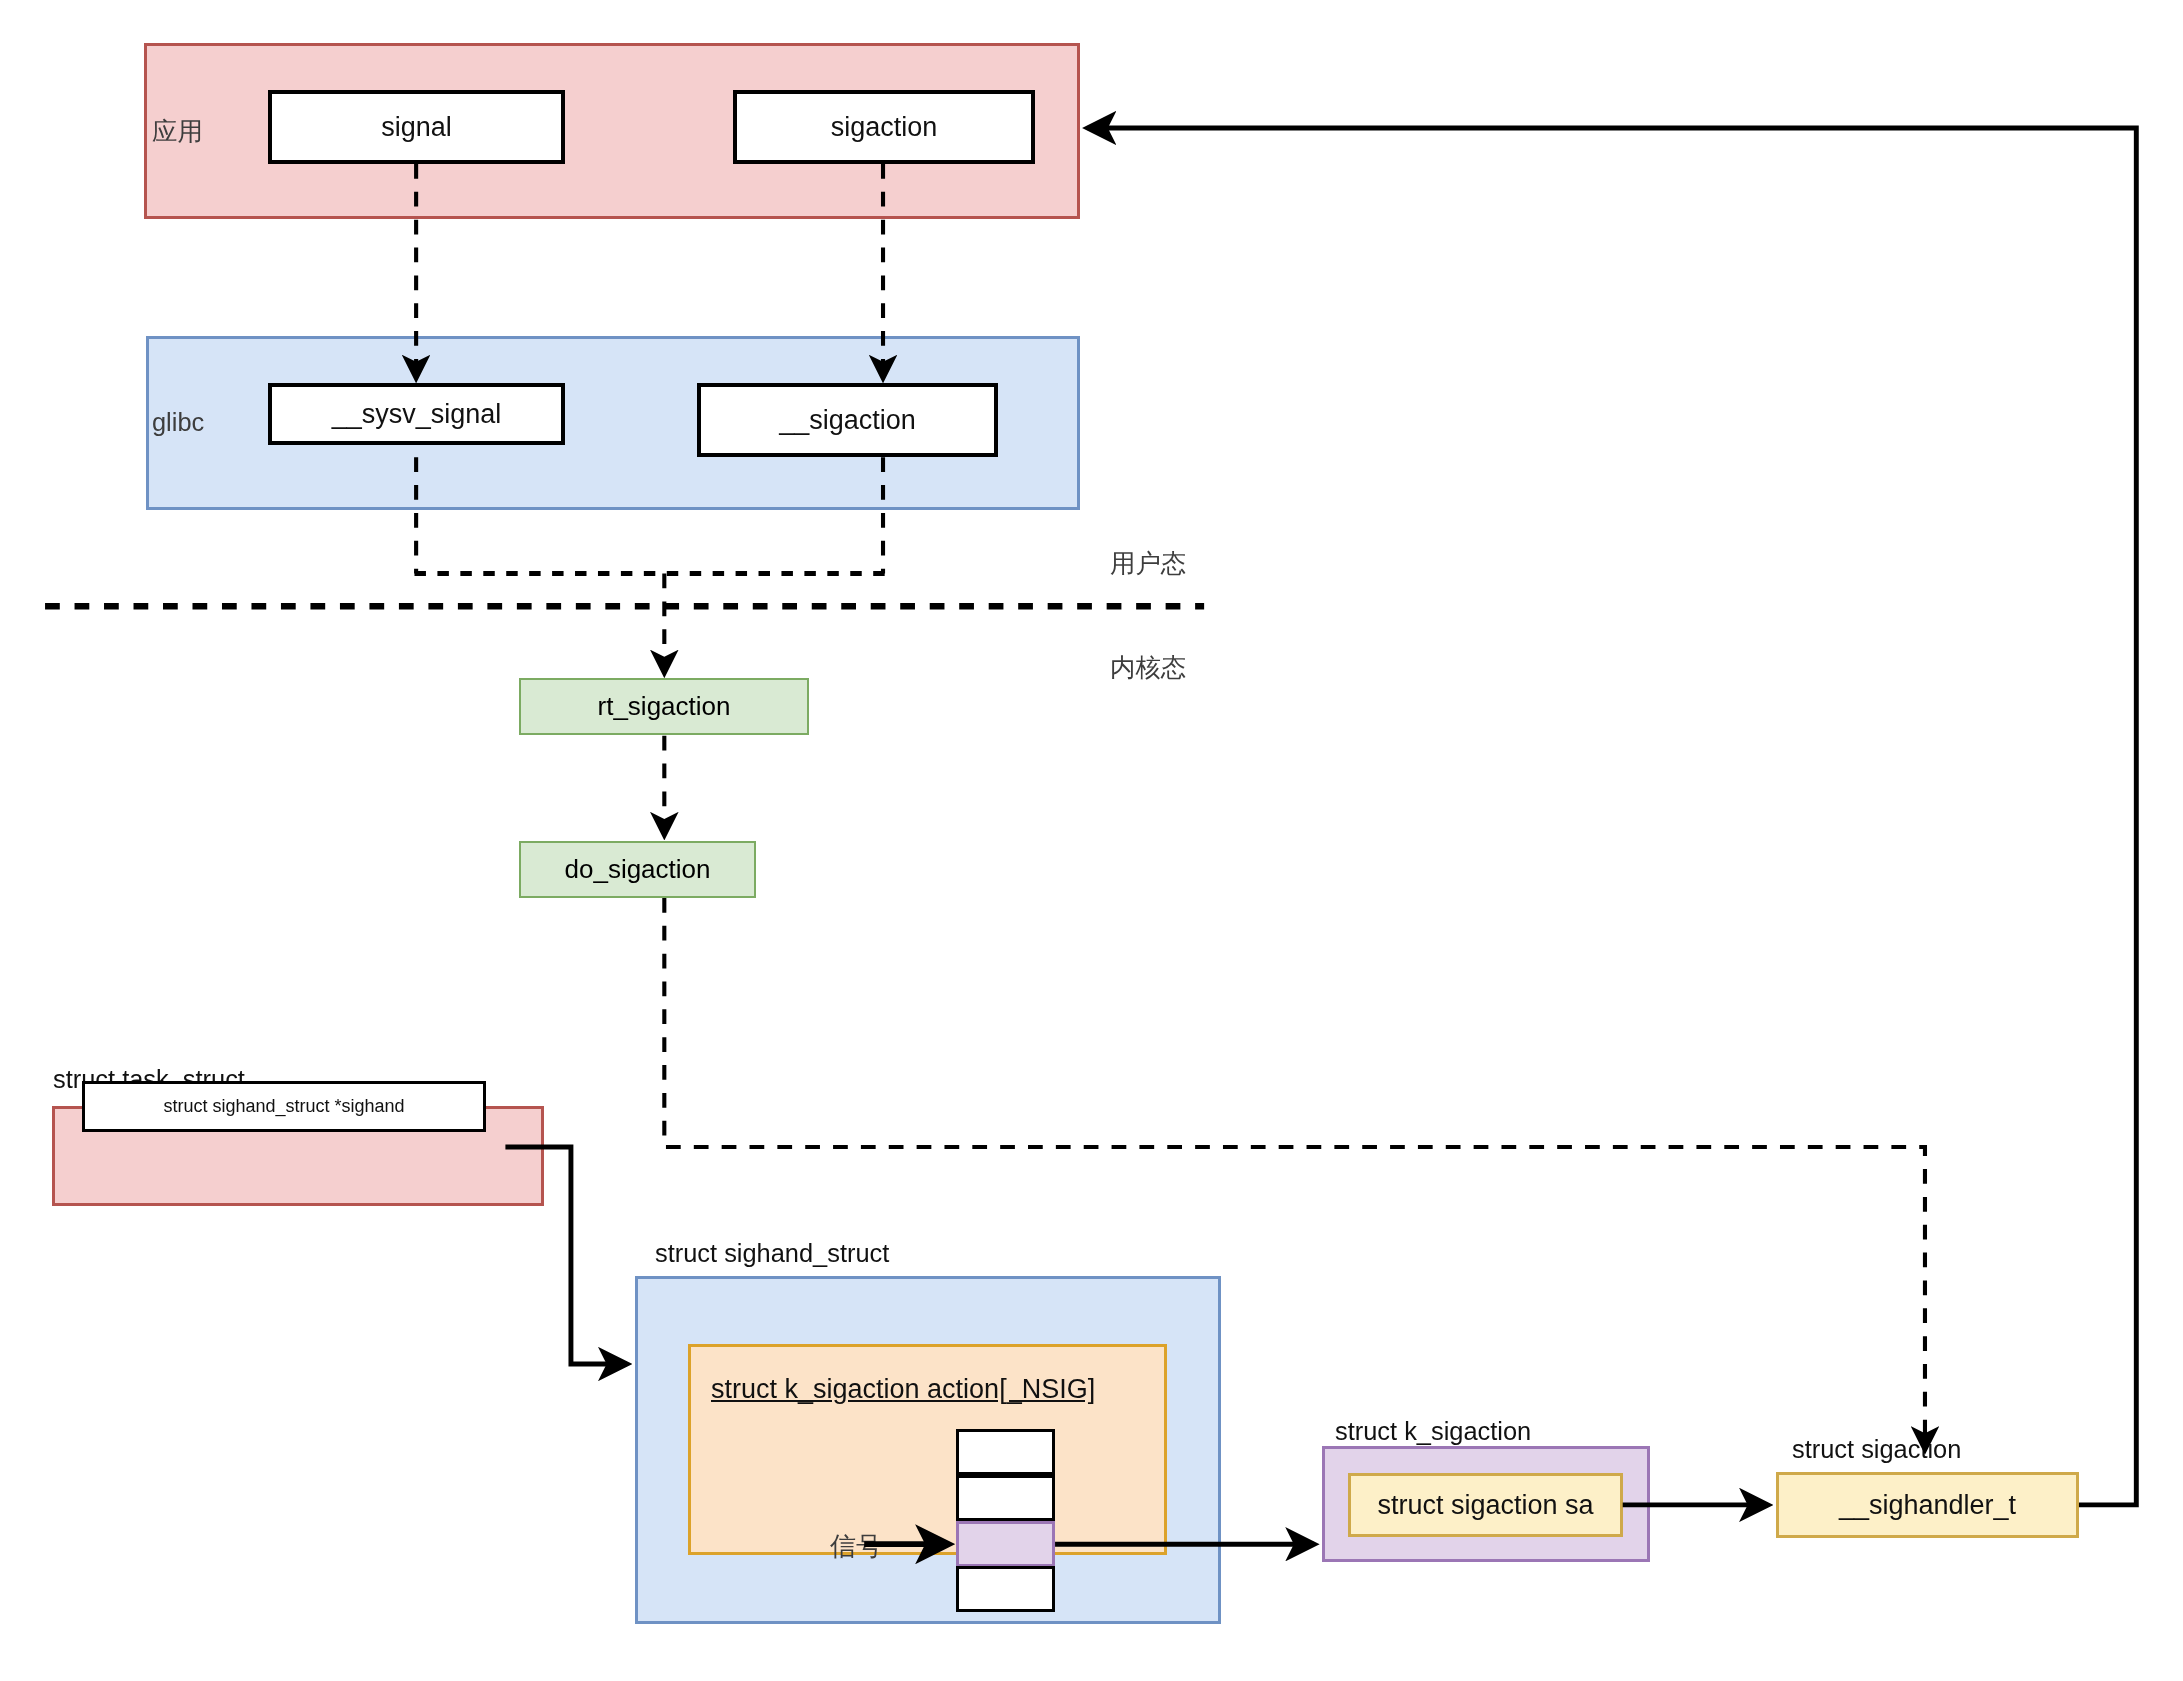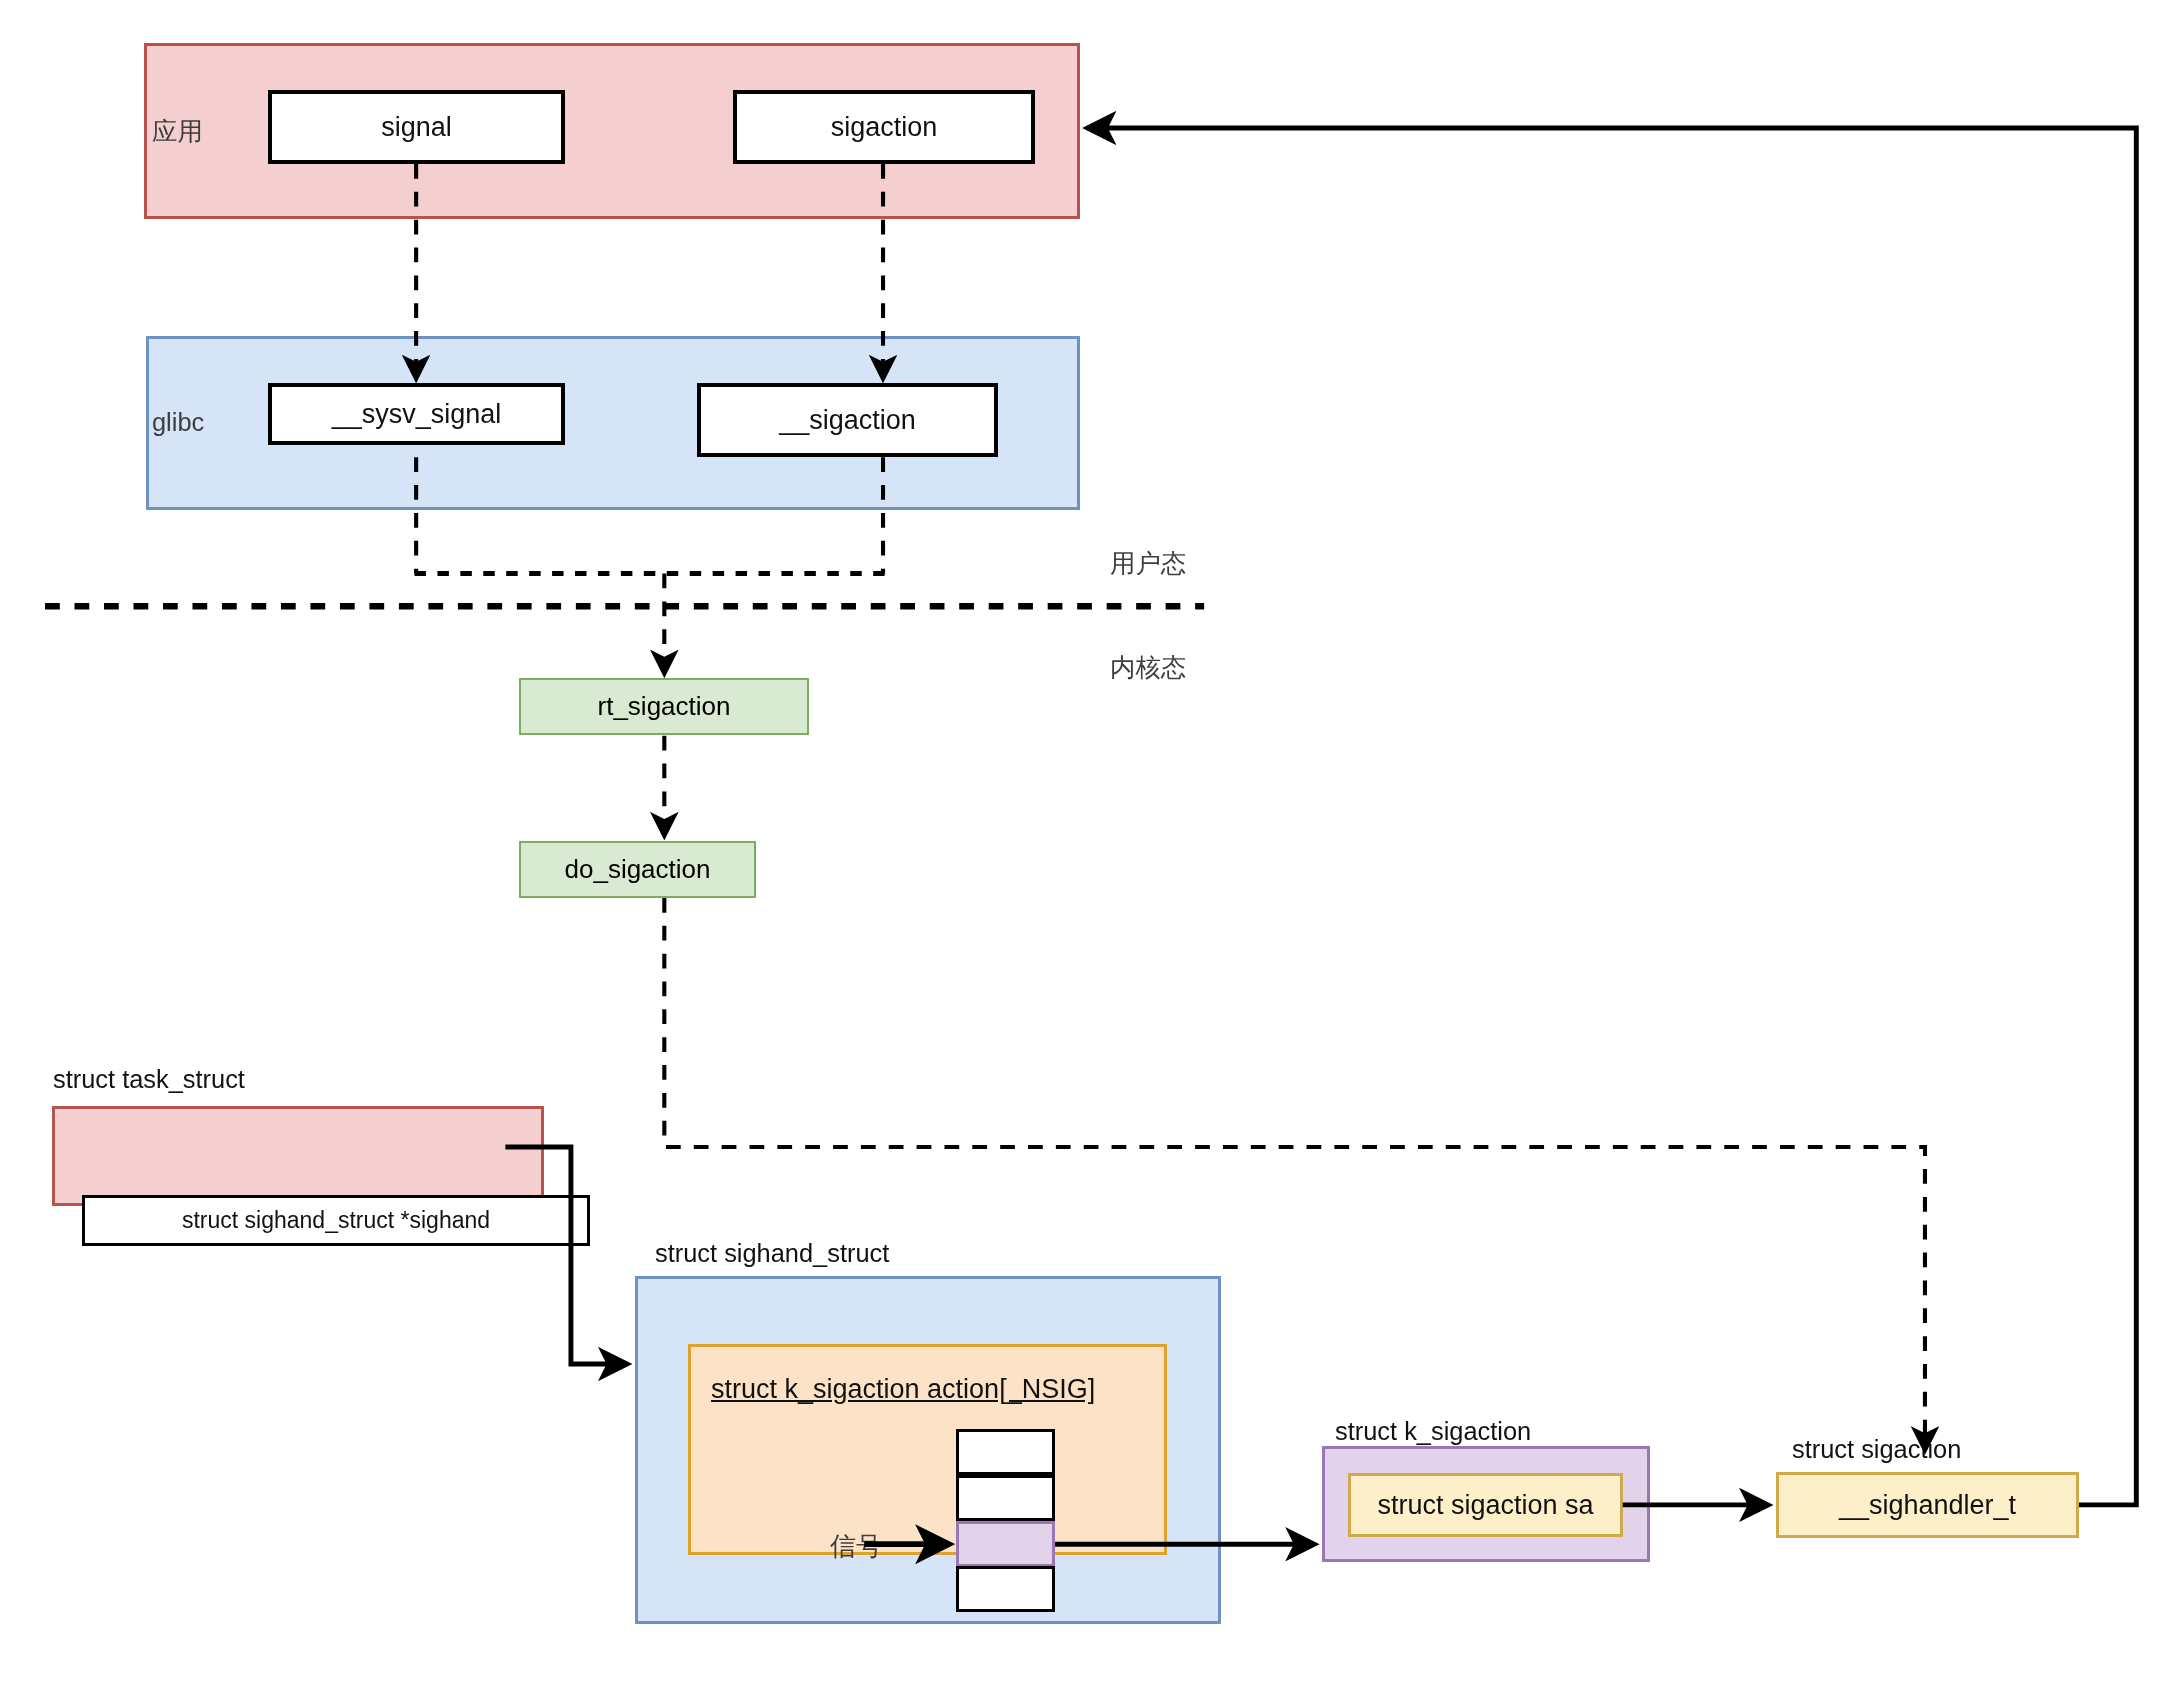--- a/index.html
+++ b/index.html
@@ -53,21 +53,21 @@
   <div class="wbox" style="left:697px;top:383px;width:301px;height:74px;">__sigaction</div>
 
   <div class="mode-label" style="left:1110px;top:547px;">用户态</div>
   <div class="mode-label" style="left:1110px;top:651px;">内核态</div>
 
   <div class="gbox" style="left:519px;top:678px;width:290px;height:57px;">rt_sigaction</div>
   <div class="gbox" style="left:519px;top:841px;width:237px;height:57px;">do_sigaction</div>
 
   <div class="caption" style="left:53px;top:1065px;">struct task_struct</div>
   <div class="pinkbox" style="left:52px;top:1106px;width:492px;height:100px;"></div>
-  <div class="wbox" style="left:82px;top:1195px;width:508px;height:51px;font-size:23px;border-width:3.3px;">struct sighand_struct *sighand</div>
+  <div class="wbox" style="left:82px;top:1081px;width:404px;height:51px;font-size:18px;border-width:3.3px;">struct sighand_struct *sighand</div>
 
   <div class="caption" style="left:655px;top:1239px;">struct sighand_struct</div>
   <div class="bluebox" style="left:635px;top:1276px;width:586px;height:348px;"></div>
 
   <div class="orangebox" style="left:688px;top:1344px;width:479px;height:211px;"></div>
   <div class="inner-title" style="left:711px;top:1374px;">struct k_sigaction action[_NSIG]</div>
 
   <div class="cell" style="left:956px;top:1429px;width:99px;height:46px;"></div>
   <div class="cell" style="left:956px;top:1475px;width:99px;height:46px;"></div>
   <div class="cell-hl" style="left:956px;top:1521px;width:99px;height:46px;"></div>

